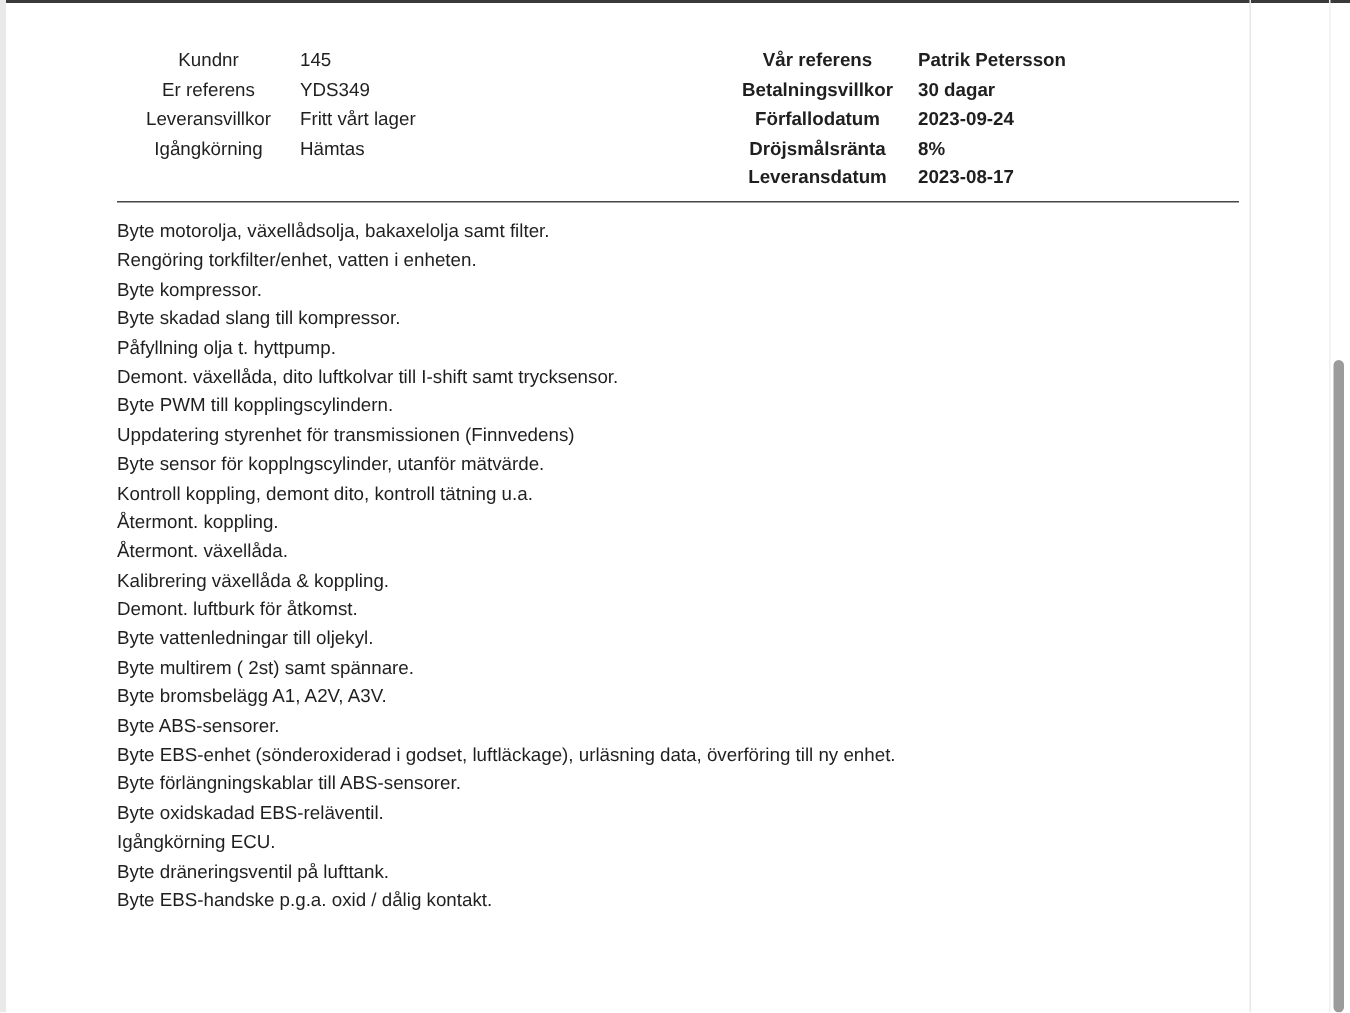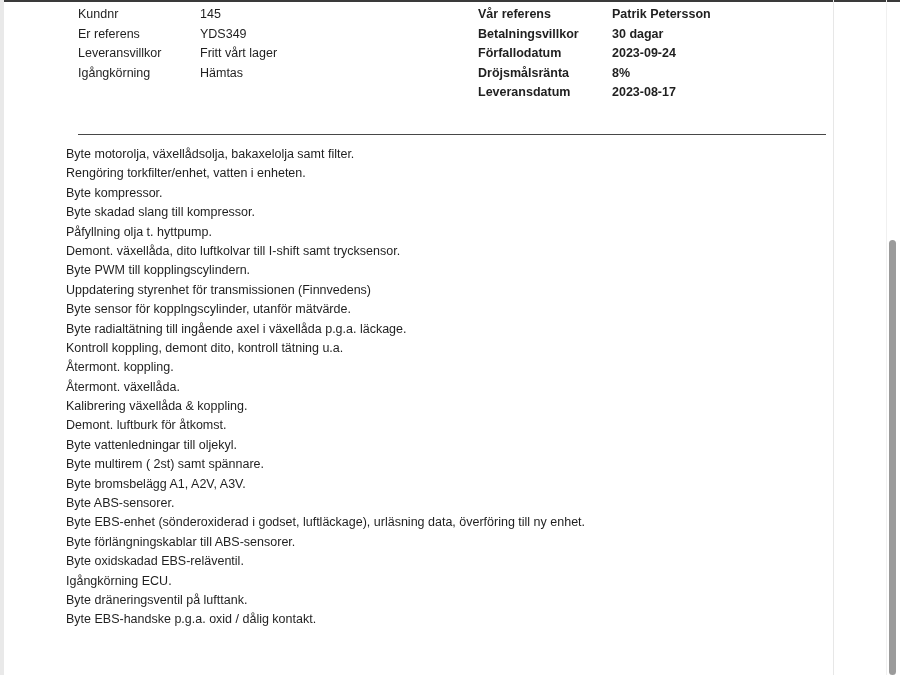--- a/index.html
+++ b/index.html
@@ -14,32 +14,32 @@
     color:var(--text,#1f1f1f);
   }
   .edge-top{position:absolute;top:0;left:0;width:900px;height:2px;background:#3a3a3a;}
   .edge-left{position:absolute;top:0;left:0;width:4px;height:675px;background:var(--page-edge,#e9e9e9);}
   .page-right-line{position:absolute;top:0;left:833px;width:1px;height:675px;background:#e7e7e7;}
   .track-line{position:absolute;top:0;left:886px;width:1px;height:675px;background:#f0f0f0;}
   .scrollbar-thumb{
     position:absolute;left:889px;top:240px;width:7px;height:435px;
     background:var(--scrollbar-thumb,#9b9b9b);border-radius:4px;
   }
-  .hdr{position:absolute;top:5px;}
+  .hdr{position:absolute;top:31px;text-align:center;}
   .hdr-left{left:78px;}
   .hdr-right{left:478px;font-weight:bold;}
   .hrow{display:flex;height:19.5px;line-height:19.5px;font-size:12.5px;}
   .hdr-left .hlabel{width:122px;}
   .hdr-right .hlabel{width:134px;}
   .hlabel,.hvalue{white-space:nowrap;}
   .rule{
     position:absolute;left:78px;top:134px;width:748px;height:0;
     border-top:1px solid var(--divider,#474747);
   }
-  .body-lines{position:absolute;left:66px;top:145px;width:760px;}
+  .body-lines{position:absolute;left:78px;top:145px;width:760px;}
   .bline{height:19.4px;line-height:19.4px;font-size:12.5px;white-space:nowrap;}
 </style>
 </head>
 <body>
 
 <div class="screen">
 
   <div class="edge-top"></div>
   <div class="edge-left"></div>
   <div class="page-right-line"></div>
@@ -92,21 +92,20 @@
   <div class="body-lines">
     <div class="bline">Byte motorolja, växellådsolja, bakaxelolja samt filter.</div>
     <div class="bline">Rengöring torkfilter/enhet, vatten i enheten.</div>
     <div class="bline">Byte kompressor.</div>
     <div class="bline">Byte skadad slang till kompressor.</div>
     <div class="bline">Påfyllning olja t. hyttpump.</div>
     <div class="bline">Demont. växellåda, dito luftkolvar till I-shift samt trycksensor.</div>
     <div class="bline">Byte PWM till kopplingscylindern.</div>
     <div class="bline">Uppdatering styrenhet för transmissionen (Finnvedens)</div>
     <div class="bline">Byte sensor för kopplngscylinder, utanför mätvärde.</div>
-    <div class="bline">Byte radialtätning till ingående axel i växellåda p.g.a. läckage.</div>
     <div class="bline">Kontroll koppling, demont dito, kontroll tätning u.a.</div>
     <div class="bline">Återmont. koppling.</div>
     <div class="bline">Återmont. växellåda.</div>
     <div class="bline">Kalibrering växellåda &amp; koppling.</div>
     <div class="bline">Demont. luftburk för åtkomst.</div>
     <div class="bline">Byte vattenledningar till oljekyl.</div>
     <div class="bline">Byte multirem ( 2st) samt spännare.</div>
     <div class="bline">Byte bromsbelägg A1, A2V, A3V.</div>
     <div class="bline">Byte ABS-sensorer.</div>
     <div class="bline">Byte EBS-enhet (sönderoxiderad i godset, luftläckage), urläsning data, överföring till ny enhet.</div>

